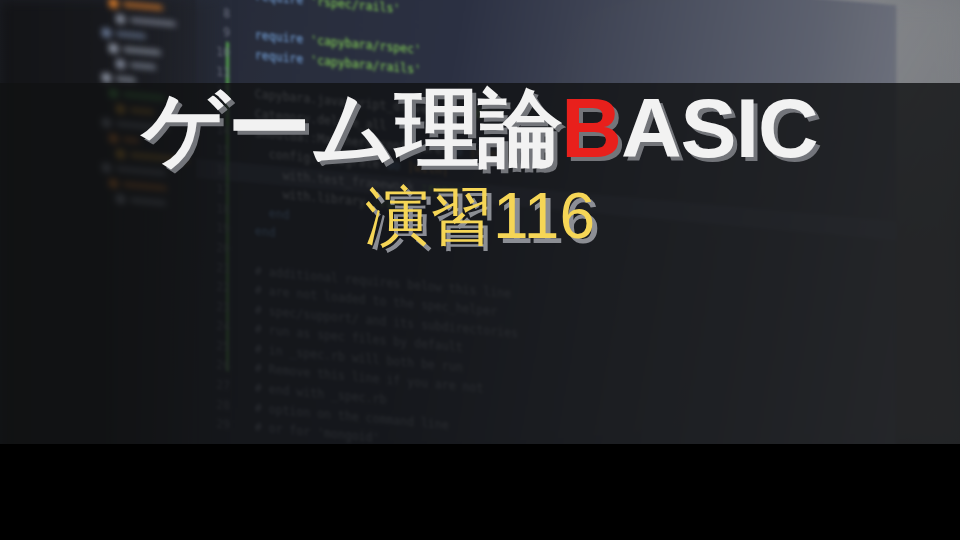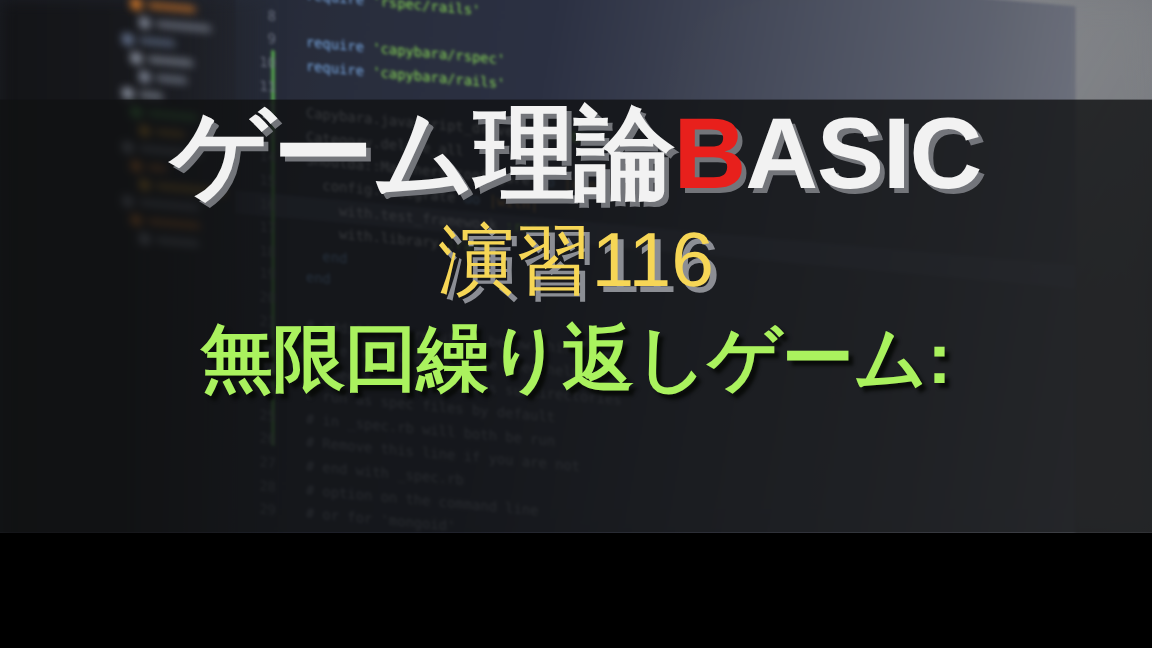--- a/index.html
+++ b/index.html
@@ -223,17 +223,16 @@
   <div id="overlay"></div>
 
   <div id="headlines">
 
     <div class="hl-row" id="title">
       <span>ゲーム理論</span><span class="latin accent">B</span><span class="latin">ASIC</span>
     </div>
 
     <div class="hl-row" id="subtitle">演習116</div>
 
-    <div class="hl-row greenline" id="green1">無限回繰り返しゲーム:</div>
 
 
   </div>
 </div>
 
 </body></html>

